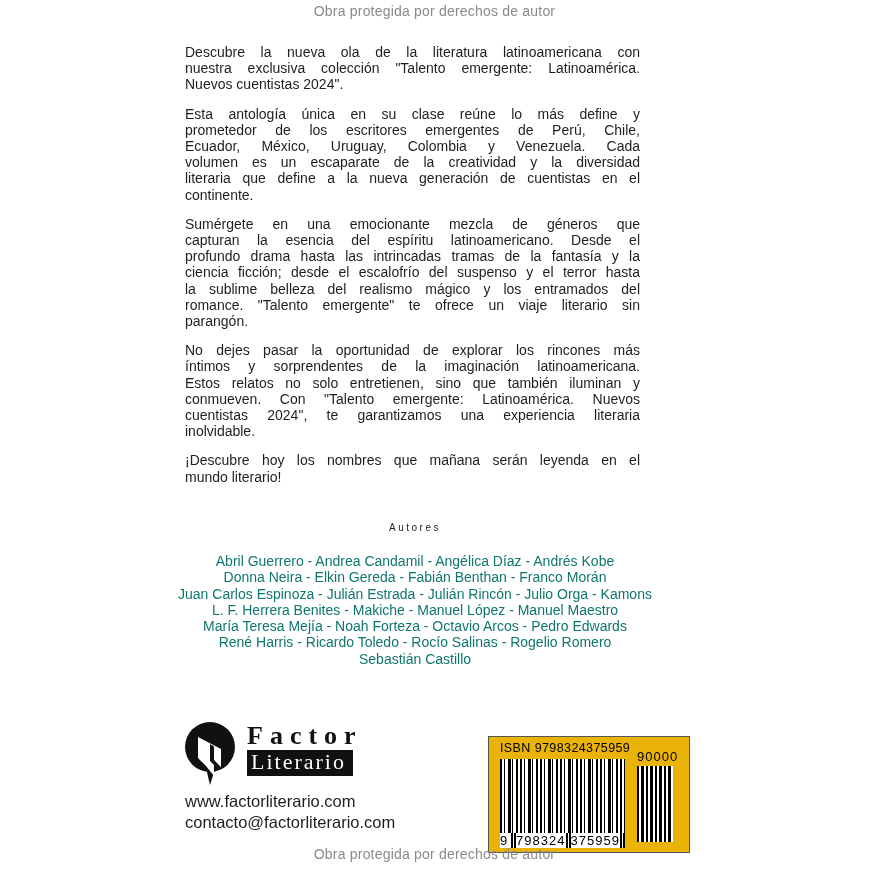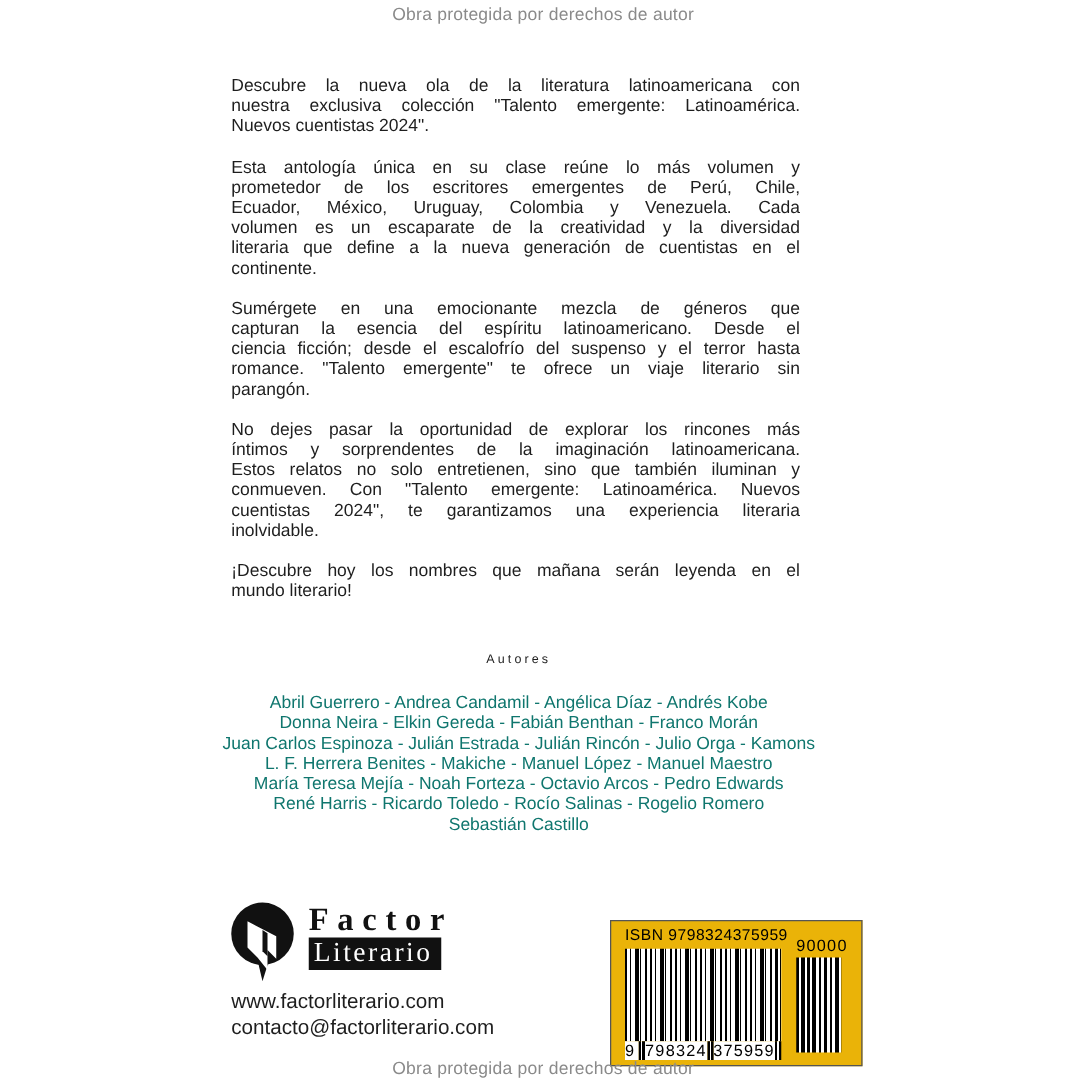--- a/index.html
+++ b/index.html
@@ -12,21 +12,21 @@
     color:#8a8a8a;font-size:14px;letter-spacing:.2px;z-index:6;
   }
   .wm-top{top:3px;}
   .wm-bottom{top:846px;}
 
   
   .body-text{
     position:absolute;left:185px;top:44px;width:455px;
     font-size:14px;line-height:16.2px;color:#1e1e1e;
   }
-  .para{margin:16px 0 13px 0;}
+  .para{margin:0 0 13px 0;}
   .jl{text-align:justify;text-align-last:justify;white-space:normal;}
   .jl.last{text-align-last:left;}
 
   
   .authors{position:absolute;left:110px;top:518px;width:610px;text-align:center;}
   .authors-heading{
     font-size:10px;font-weight:normal;letter-spacing:2.5px;
     margin:4px 0 20px 0;color:#1e1e1e;
   }
   .author-line{font-size:14px;line-height:16.3px;color:#0f766e;}
@@ -80,31 +80,33 @@
 
   <div class="watermark wm-top">Obra protegida por derechos de autor</div>
 
   <div class="body-text">
     <div class="para">
       <div class="jl">Descubre la nueva ola de la literatura latinoamericana con</div>
       <div class="jl">nuestra exclusiva colección "Talento emergente: Latinoamérica.</div>
       <div class="jl last">Nuevos cuentistas 2024".</div>
     </div>
     <div class="para">
-      <div class="jl">Esta antología única en su clase reúne lo más volumen y</div>
+      <div class="jl">Esta antología única en su clase reúne lo más define y</div>
       <div class="jl">prometedor de los escritores emergentes de Perú, Chile,</div>
       <div class="jl">Ecuador, México, Uruguay, Colombia y Venezuela. Cada</div>
       <div class="jl">volumen es un escaparate de la creatividad y la diversidad</div>
       <div class="jl">literaria que define a la nueva generación de cuentistas en el</div>
       <div class="jl last">continente.</div>
     </div>
     <div class="para">
       <div class="jl">Sumérgete en una emocionante mezcla de géneros que</div>
       <div class="jl">capturan la esencia del espíritu latinoamericano. Desde el</div>
+      <div class="jl">profundo drama hasta las intrincadas tramas de la fantasía y la</div>
       <div class="jl">ciencia ficción; desde el escalofrío del suspenso y el terror hasta</div>
+      <div class="jl">la sublime belleza del realismo mágico y los entramados del</div>
       <div class="jl">romance. "Talento emergente" te ofrece un viaje literario sin</div>
       <div class="jl last">parangón.</div>
     </div>
     <div class="para">
       <div class="jl">No dejes pasar la oportunidad de explorar los rincones más</div>
       <div class="jl">íntimos y sorprendentes de la imaginación latinoamericana.</div>
       <div class="jl">Estos relatos no solo entretienen, sino que también iluminan y</div>
       <div class="jl">conmueven. Con "Talento emergente: Latinoamérica. Nuevos</div>
       <div class="jl">cuentistas 2024", te garantizamos una experiencia literaria</div>
       <div class="jl last">inolvidable.</div>

